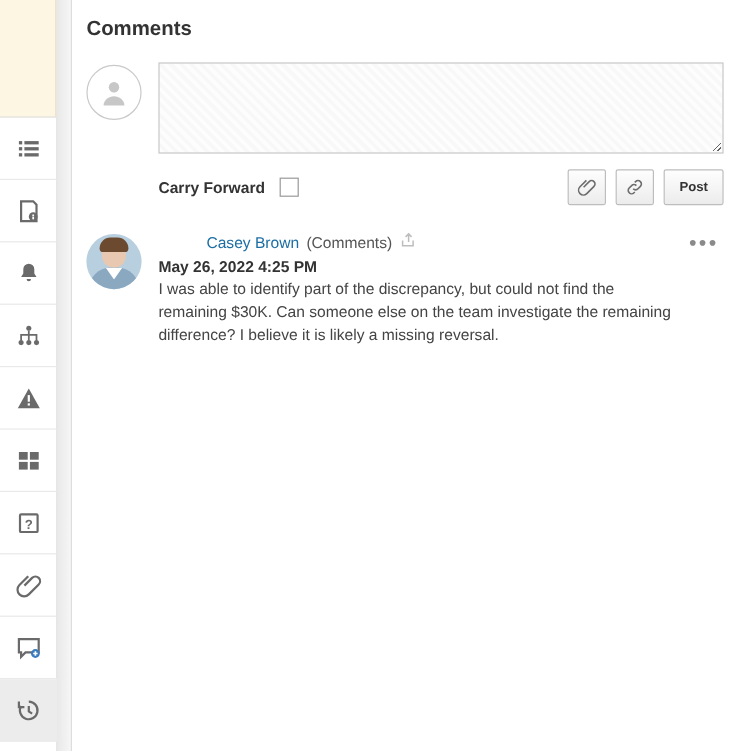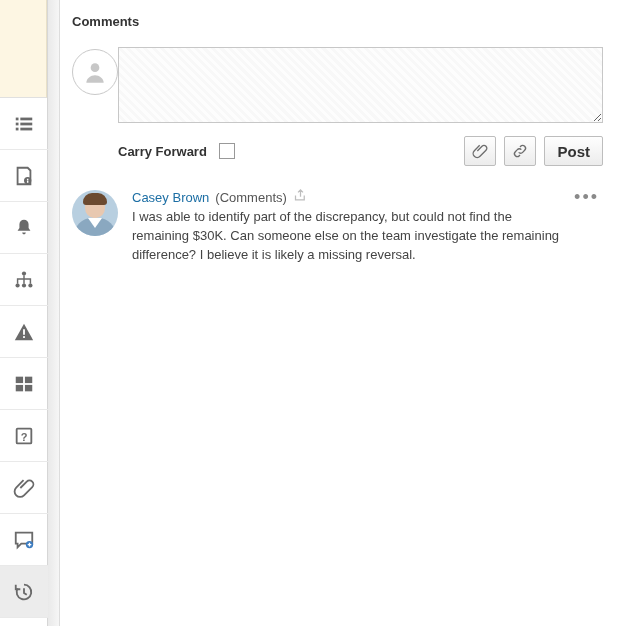--- a/index.html
+++ b/index.html
@@ -51,26 +51,27 @@
   }
   .main {
     position: absolute;
     left: 60px;
     top: 0;
     right: 0;
     padding: 10px 18px 10px 12px;
   }
   .section-title {
     font-weight: bold;
-    font-size: 13px;
+    font-size: 17px;
     color: #333;
     margin: 4px 0 18px 0;
   }
   .composer {
     display: flex;
+    gap: 14px;
   }
   .avatar-placeholder {
     width: 46px;
     height: 46px;
     border: 1px solid #c9c9c9;
     border-radius: 50%;
     display: flex;
     align-items: center;
     justify-content: center;
     color: #c7c7c7;
@@ -122,21 +123,21 @@
     cursor: pointer;
   }
   .icon-btn svg { width: 16px; height: 16px; fill: #6d6d6d; }
   .post-btn {
     height: 30px;
     padding: 0 12px;
     border: 1px solid #bdbdbd;
     background: linear-gradient(#fefefe,#ececec);
     border-radius: 2px;
     font-weight: bold;
-    font-size: 15px;
+    font-size: 11px;
     color: #333;
     cursor: pointer;
   }
   .comment {
     display: flex;
     gap: 14px;
     margin-top: 22px;
   }
   .avatar-photo {
     width: 46px;
@@ -179,20 +180,21 @@
   .comment-body { flex: 1; }
   .comment-head {
     display: flex;
     align-items: center;
     gap: 6px;
   }
   .author-link {
     color: #1c6ea4;
     font-size: 13px;
     cursor: pointer;
+    margin-left: 40px;
   }
   .role {
     color: #555;
     font-size: 13px;
   }
   .share-icon svg { width: 15px; height: 15px; fill: #bdbdbd; }
   .more-icon {
     margin-left: auto;
     cursor: pointer;
     color: #8a8a8a;
@@ -339,16 +341,17 @@
       <div class="comment-head">
         <span class="author-link">Casey Brown</span>
         <span class="role">(Comments)</span>
         <span class="share-icon">
           <svg viewBox="0 0 24 24">
               <path d="M4 12v7h14v-7M12 3v11M8 7l4-4 4 4" fill="none" stroke="#bdbdbd" stroke-width="2"></path>
             </svg>
         </span>
         <span class="more-icon">•••</span>
       </div>
+      <div class="comment-date">May 26, 2022 4:25 PM</div>
       <div class="comment-text">I was able to identify part of the discrepancy, but could not find the remaining $30K. Can someone else on the team investigate the remaining difference? I believe it is likely a missing reversal.</div>
     </div>
   </div>
 </div>
 
 </body></html>

